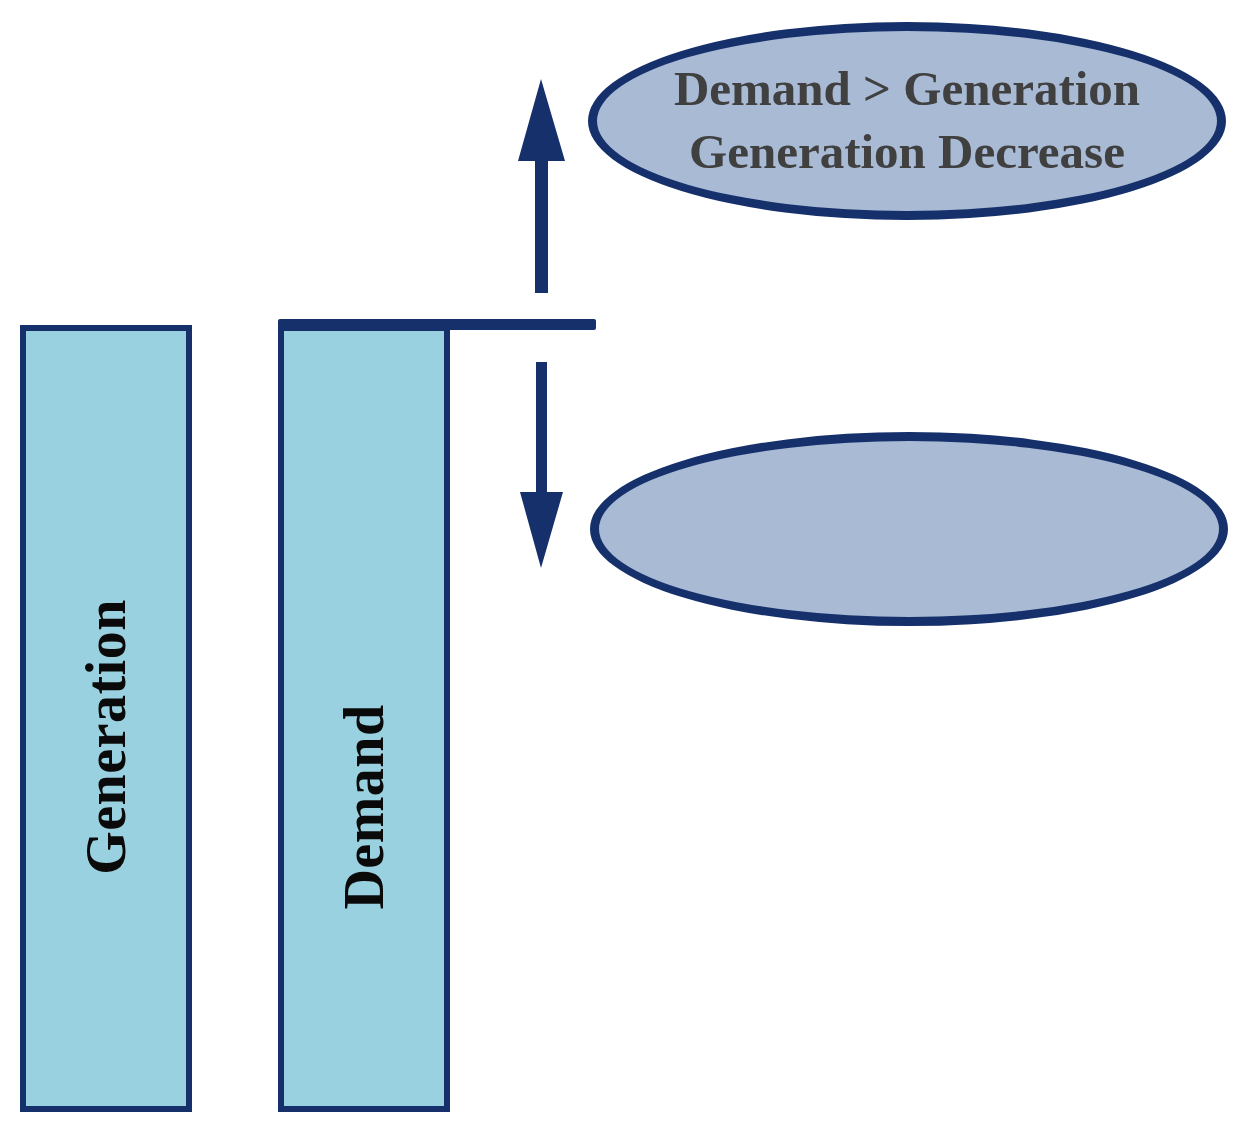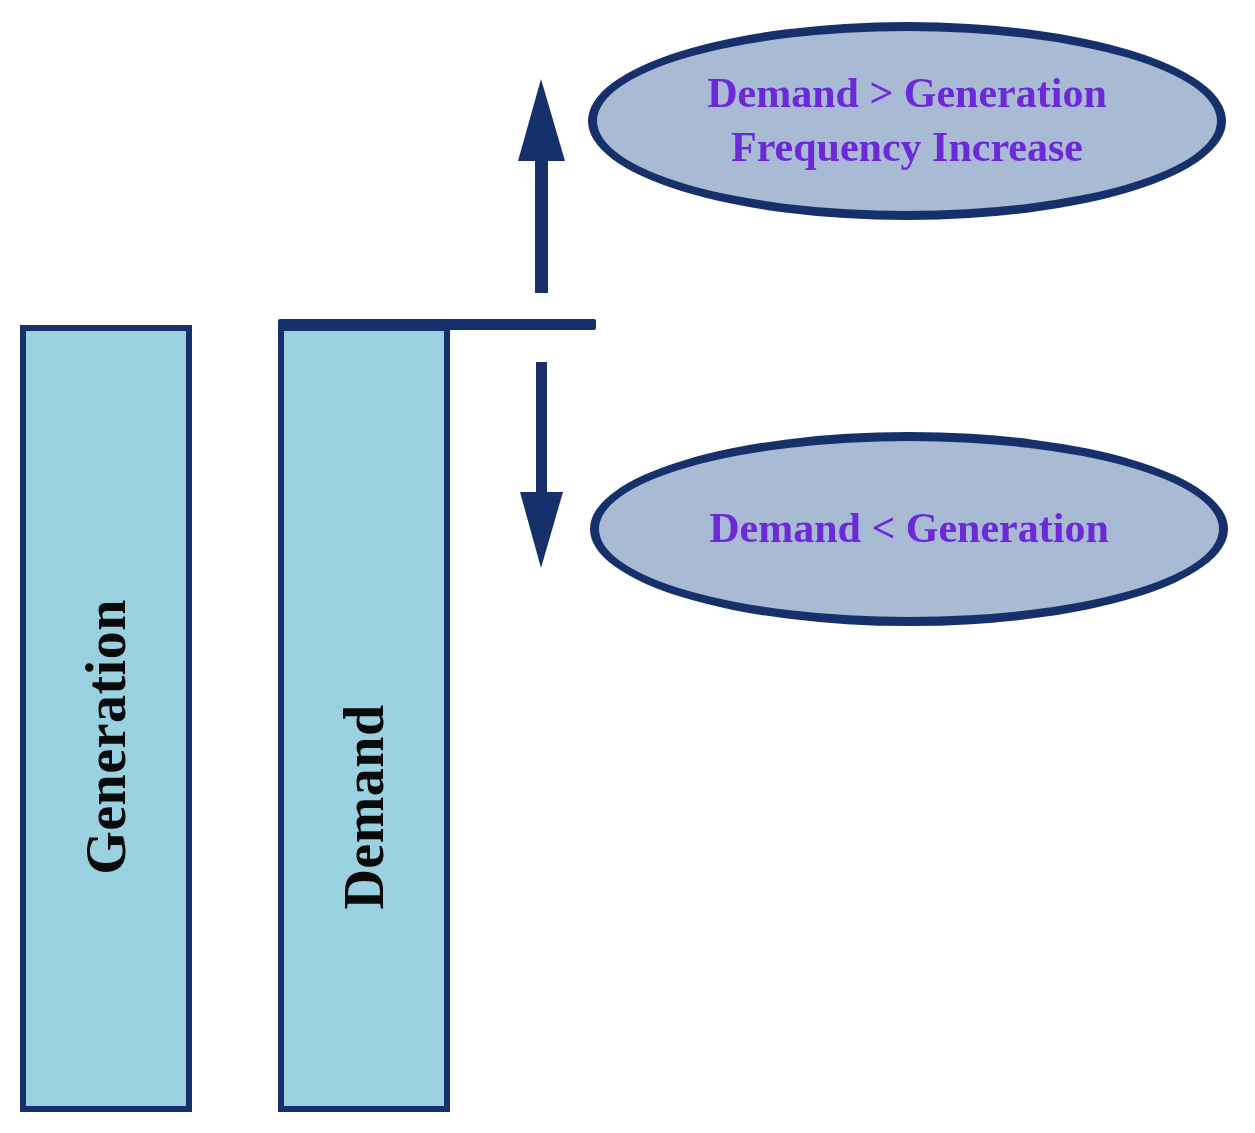--- a/index.html
+++ b/index.html
@@ -105,22 +105,22 @@
   }
   #callout-bottom {
     left: 590px;
     top: 432px;
     width: 638px;
     height: 194px;
   }
   .callout-line {
     font-family: "Liberation Serif", serif;
     font-weight: bold;
-    font-size: 42px;
-    color: #6d28d9;
+    font-size: 49px;
+    color: #404040;
     line-height: 1.28;
     white-space: nowrap;
   }
 </style>
 </head>
 <body>
 
 <div id="canvas">
 
   <div class="bar" id="bar-generation">
@@ -136,20 +136,19 @@
   <svg class="arrow-svg" id="arrow-up-wrap" viewBox="0 0 75 225">
     <polygon points="36,4 60,86 43,86 43,218 30,218 30,86 13,86" fill="#16306B"></polygon>
   </svg>
 
   <svg class="arrow-svg" id="arrow-down-wrap" viewBox="0 0 75 215">
     <polygon points="36,210 58,134 42,134 42,4 31,4 31,134 15,134" fill="#16306B"></polygon>
   </svg>
 
   <div class="callout" id="callout-top">
     <div class="callout-line">Demand &gt; Generation</div>
-    <div class="callout-line">Frequency Increase</div>
+    <div class="callout-line">Generation Decrease</div>
   </div>
 
   <div class="callout" id="callout-bottom">
-    <div class="callout-line">Demand &lt; Generation</div>
   </div>
 
 </div>
 
 </body></html>

